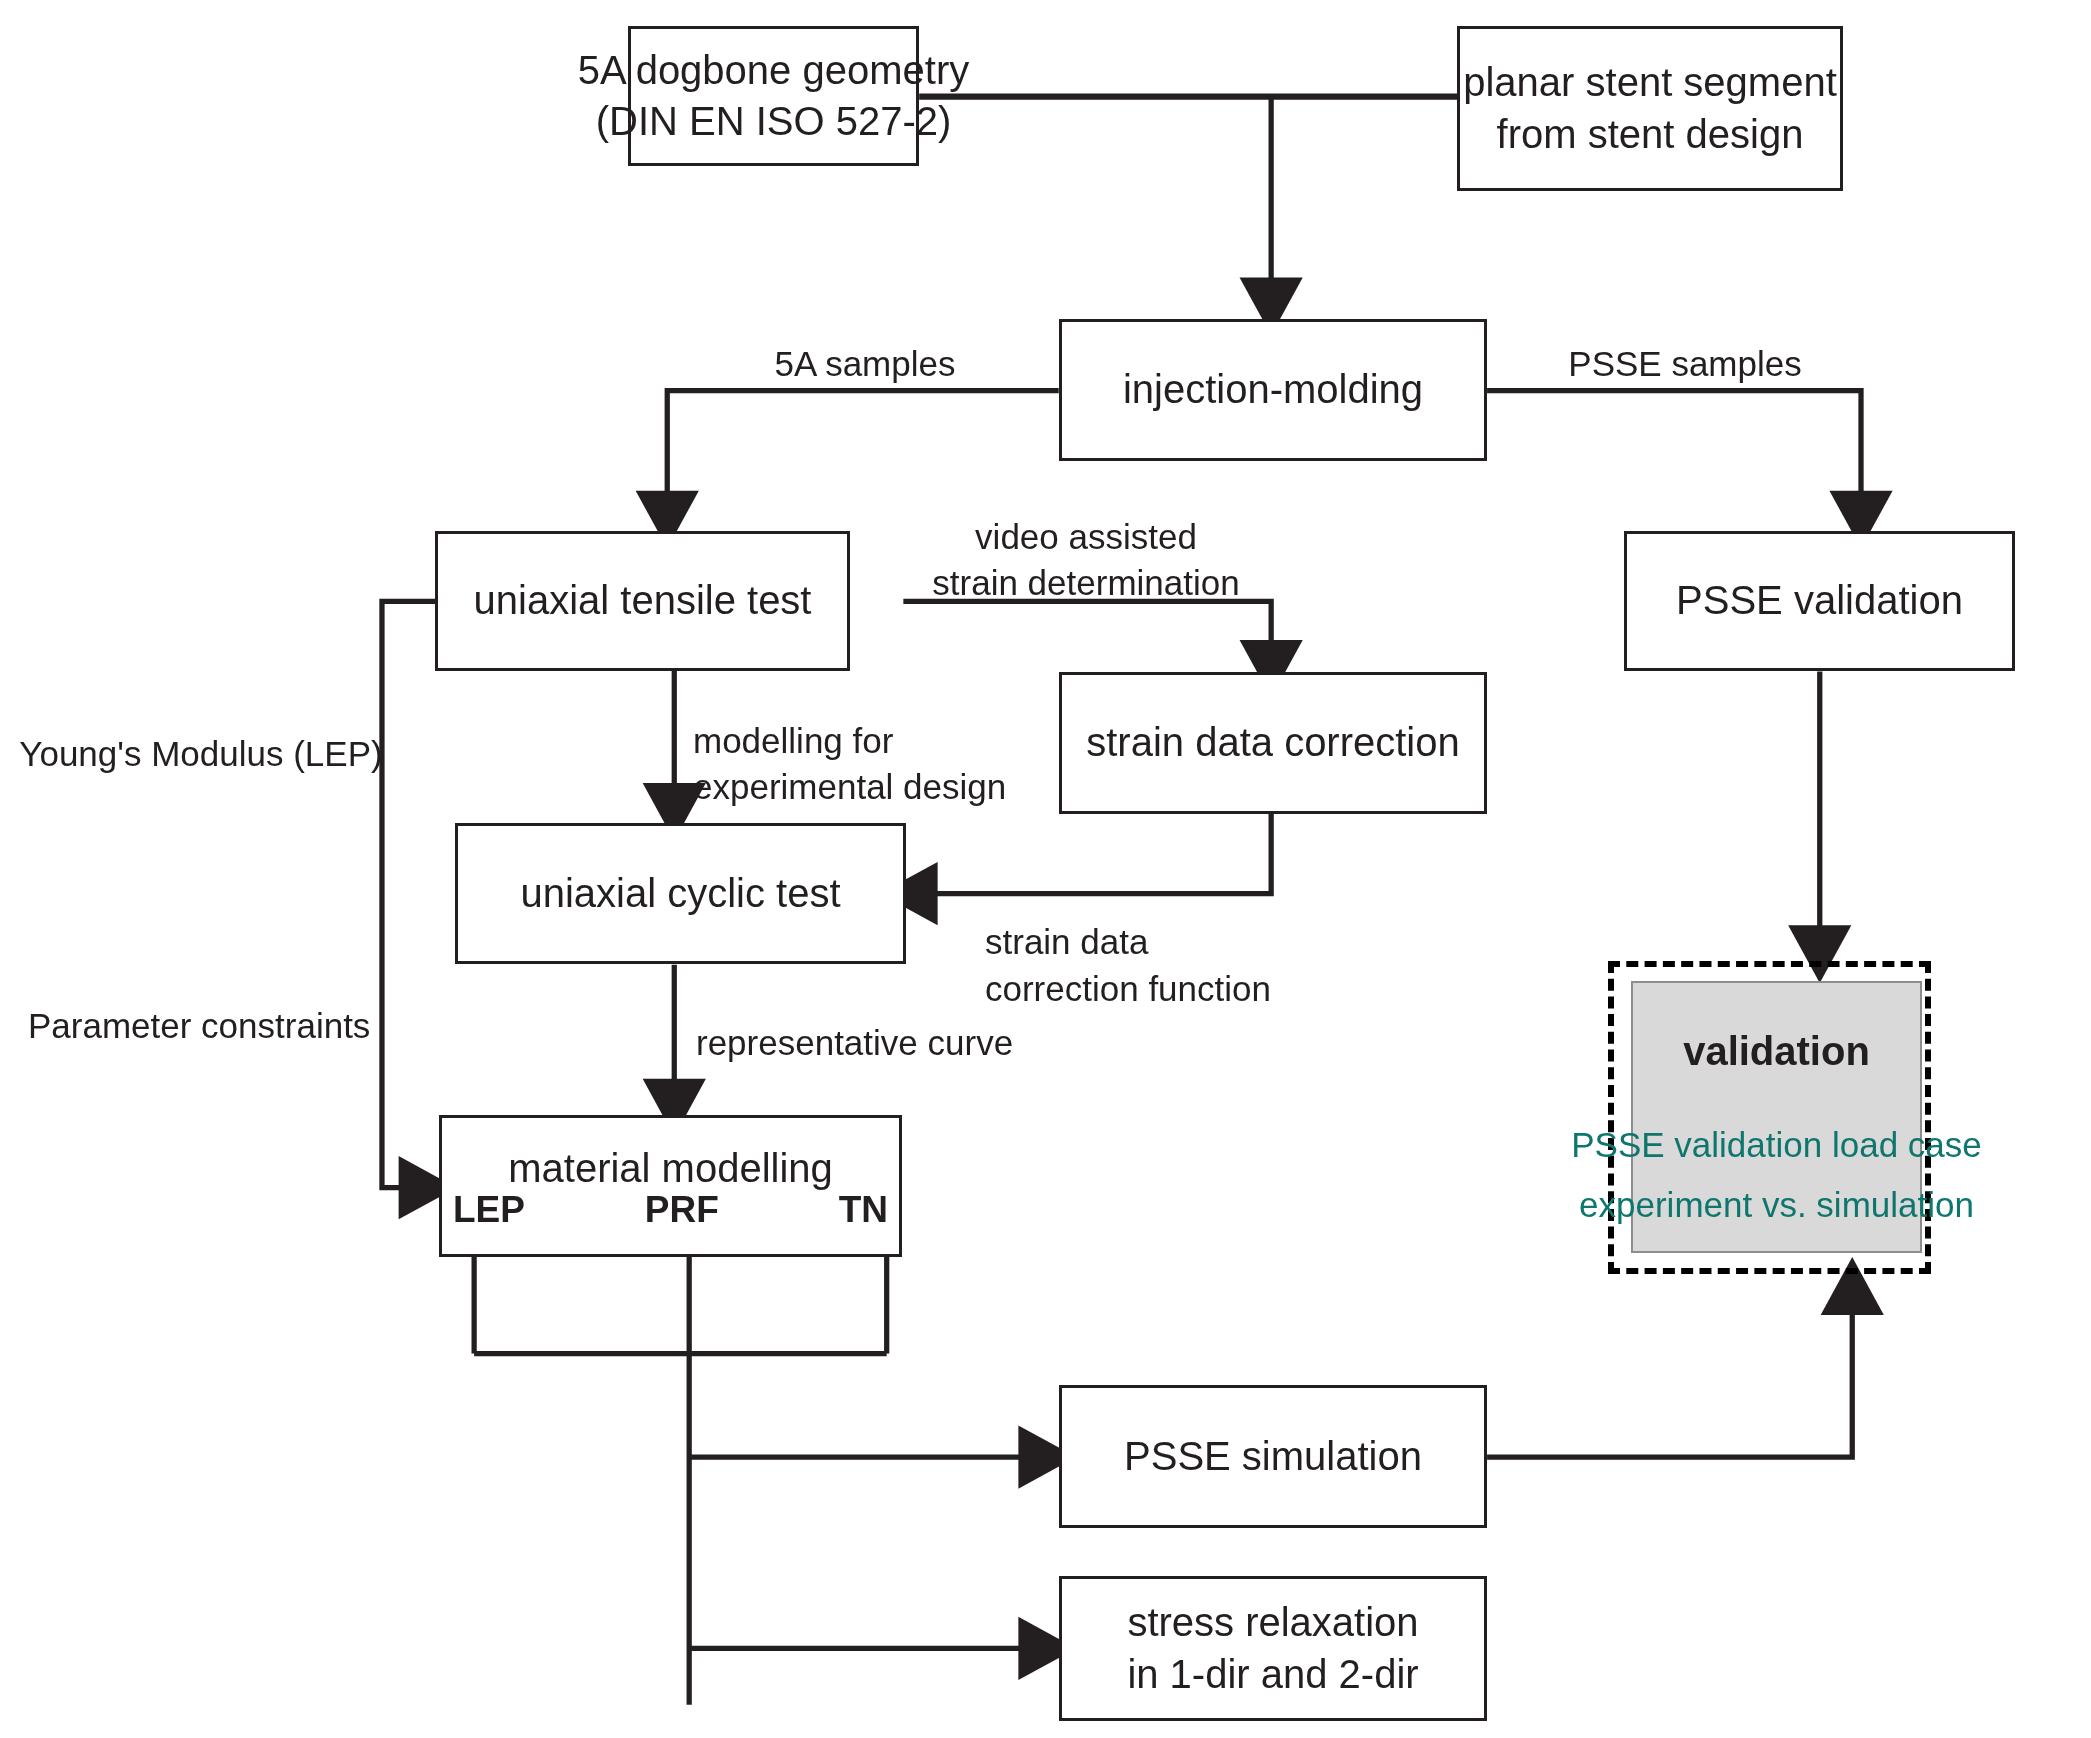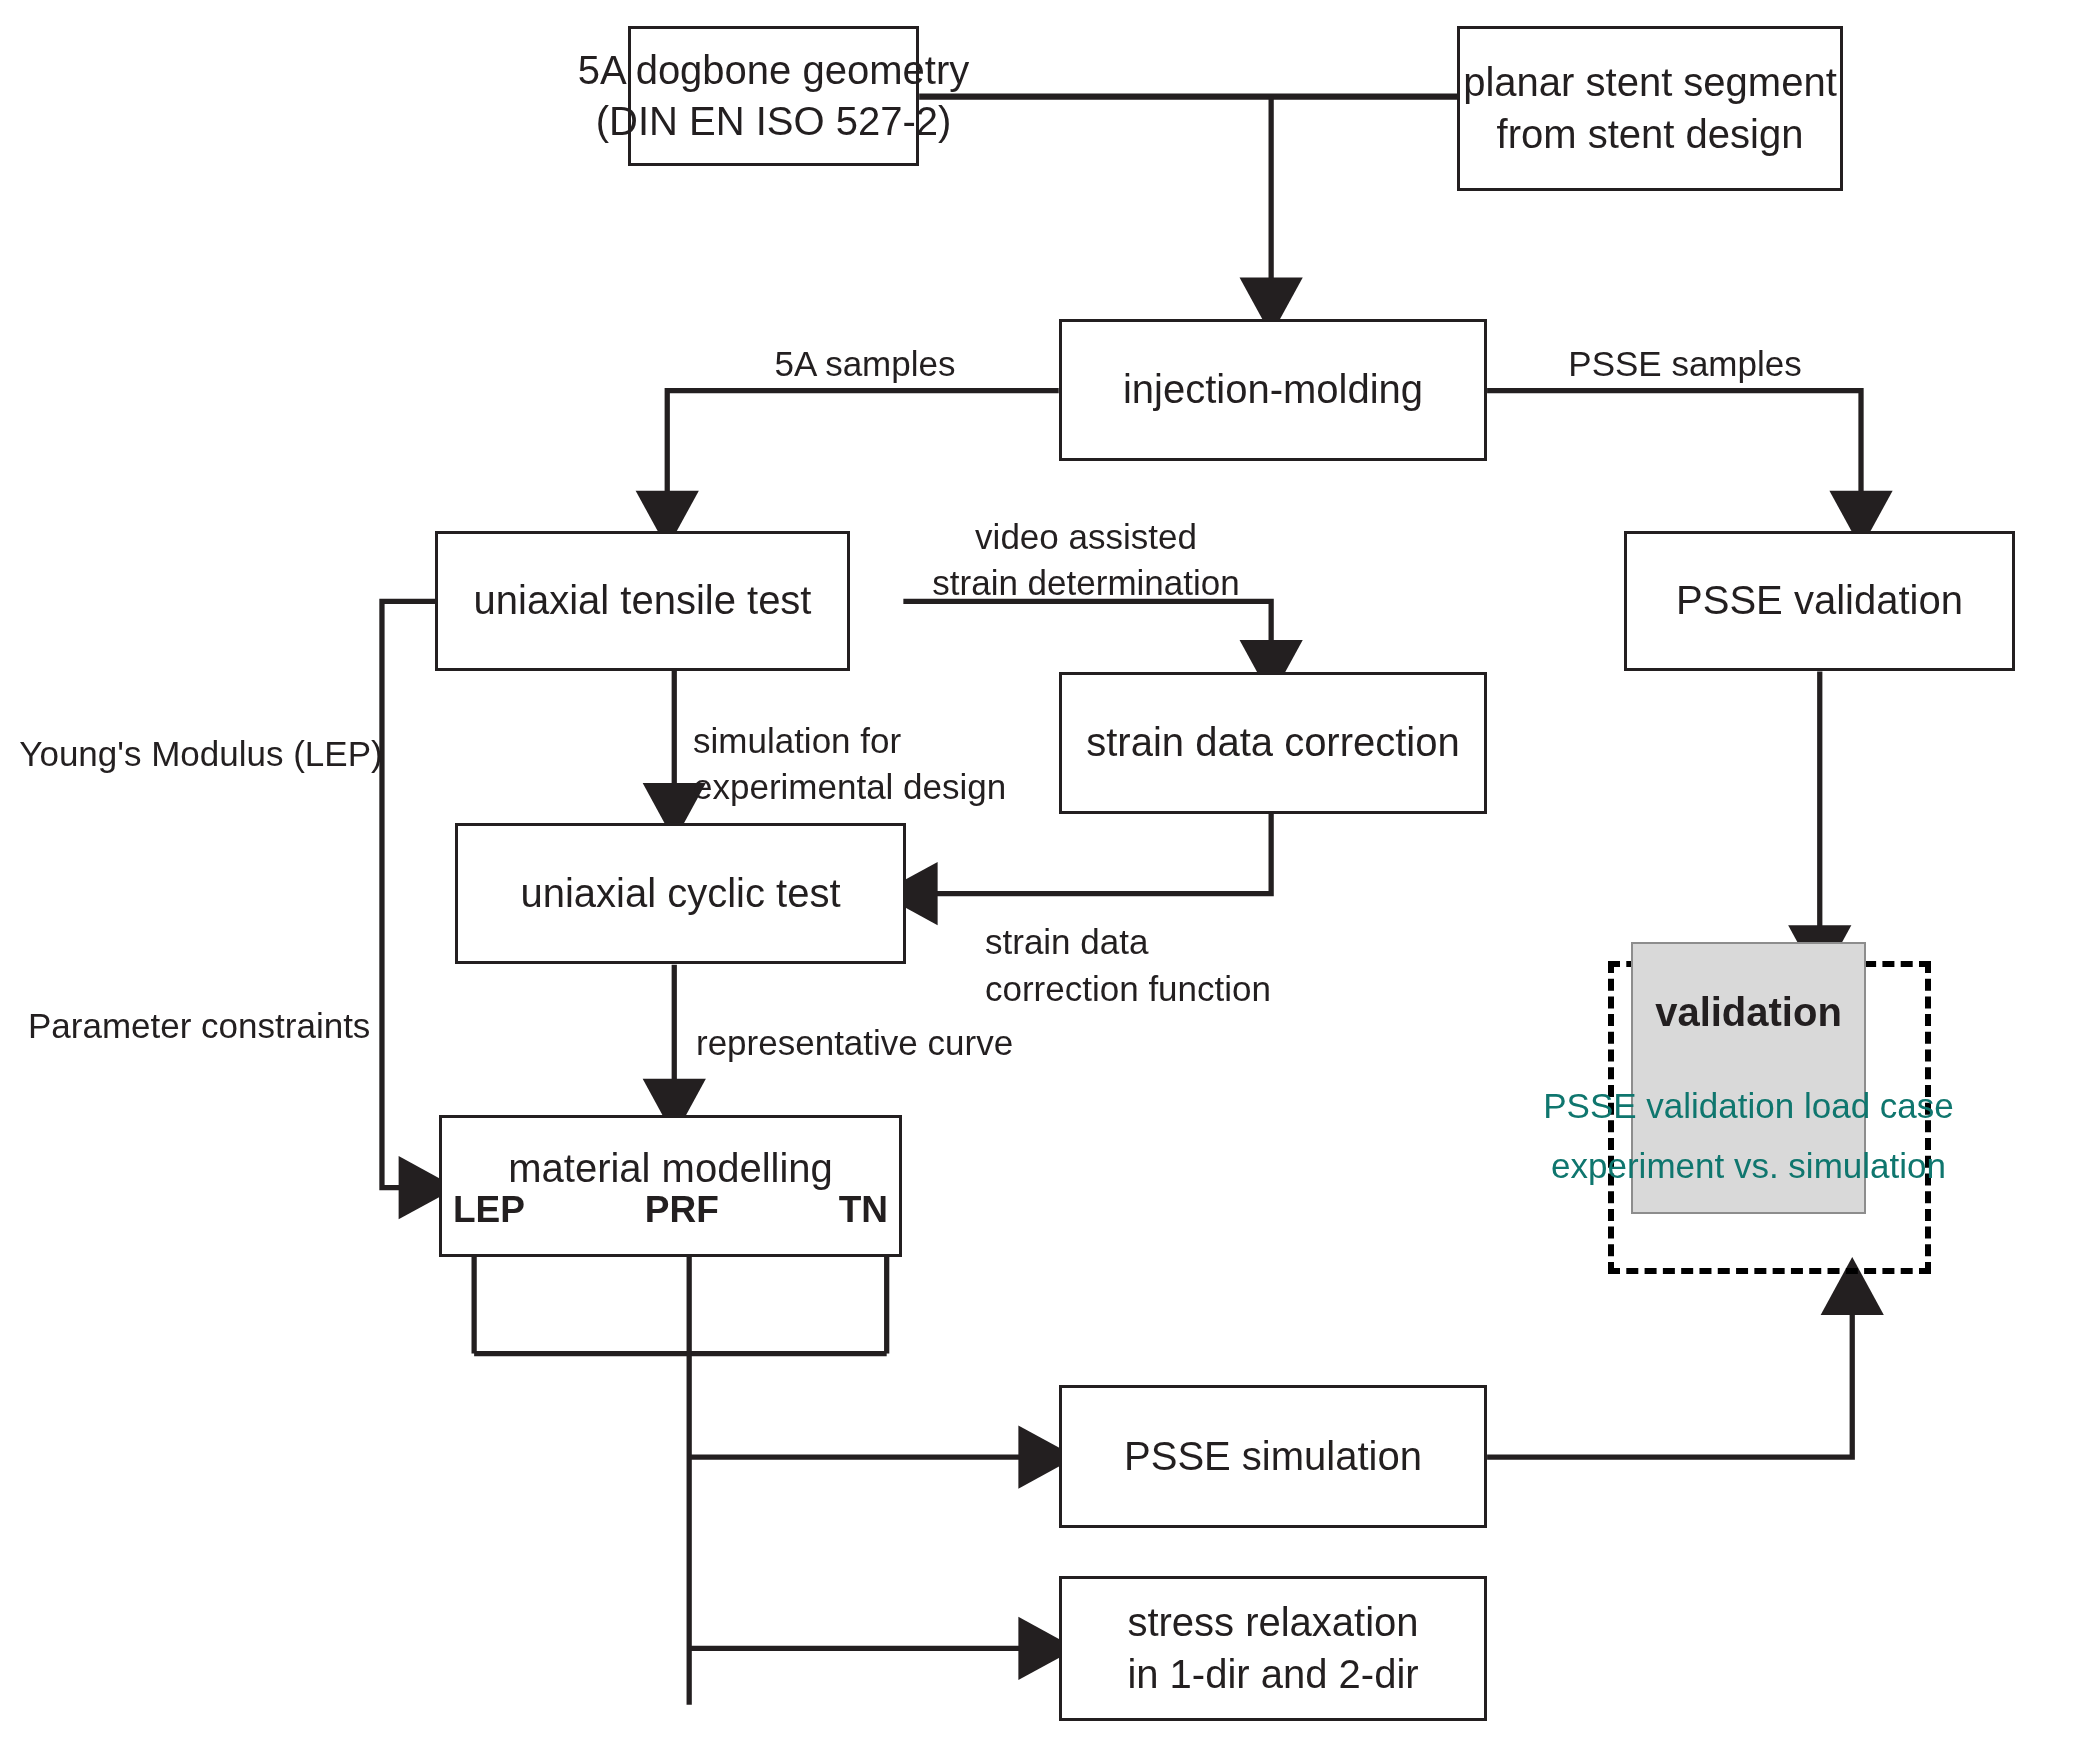--- a/index.html
+++ b/index.html
@@ -107,33 +107,33 @@
   <div class="box" style="left:1059px;top:1385px;width:428px;height:143px;">
     <span class="ln">PSSE simulation</span>
   </div>
 
   <div class="box" style="left:1059px;top:1576px;width:428px;height:145px;">
     <span class="ln">stress relaxation</span>
     <span class="ln">in 1-dir and 2-dir</span>
   </div>
 
   <div class="dashwrap" style="left:1608px;top:961px;width:323px;height:313px;"></div>
-  <div class="valbox" style="left:1631px;top:942px;width:235px;height:272px;">
+  <div class="valbox" style="left:1631px;top:981px;width:291px;height:272px;">
     <span class="title">validation</span>
     <span class="sub">PSSE validation load case</span>
     <span class="sub" style="margin-top:8.8px;">experiment vs. simulation</span>
   </div>
 
   <div class="lbl c" style="left:865px;top:341px;">5A samples</div>
   <div class="lbl c" style="left:1685px;top:341px;">PSSE samples</div>
 
   <div class="lbl c" style="left:1086px;top:514px;">video assisted</div>
   <div class="lbl c" style="left:1086px;top:560px;">strain determination</div>
 
-  <div class="lbl" style="left:693px;top:718px;">simulation for</div>
+  <div class="lbl" style="left:693px;top:718px;">modelling for</div>
   <div class="lbl" style="left:693px;top:764px;">experimental design</div>
 
   <div class="lbl" style="left:985px;top:919px;">strain data</div>
   <div class="lbl" style="left:985px;top:966px;">correction function</div>
 
   <div class="lbl" style="left:696px;top:1020px;">representative curve</div>
 
   <div class="lbl" style="left:19.3px;top:731px;">Young's Modulus (LEP)</div>
   <div class="lbl" style="left:28px;top:1003px;">Parameter constraints</div>
 

